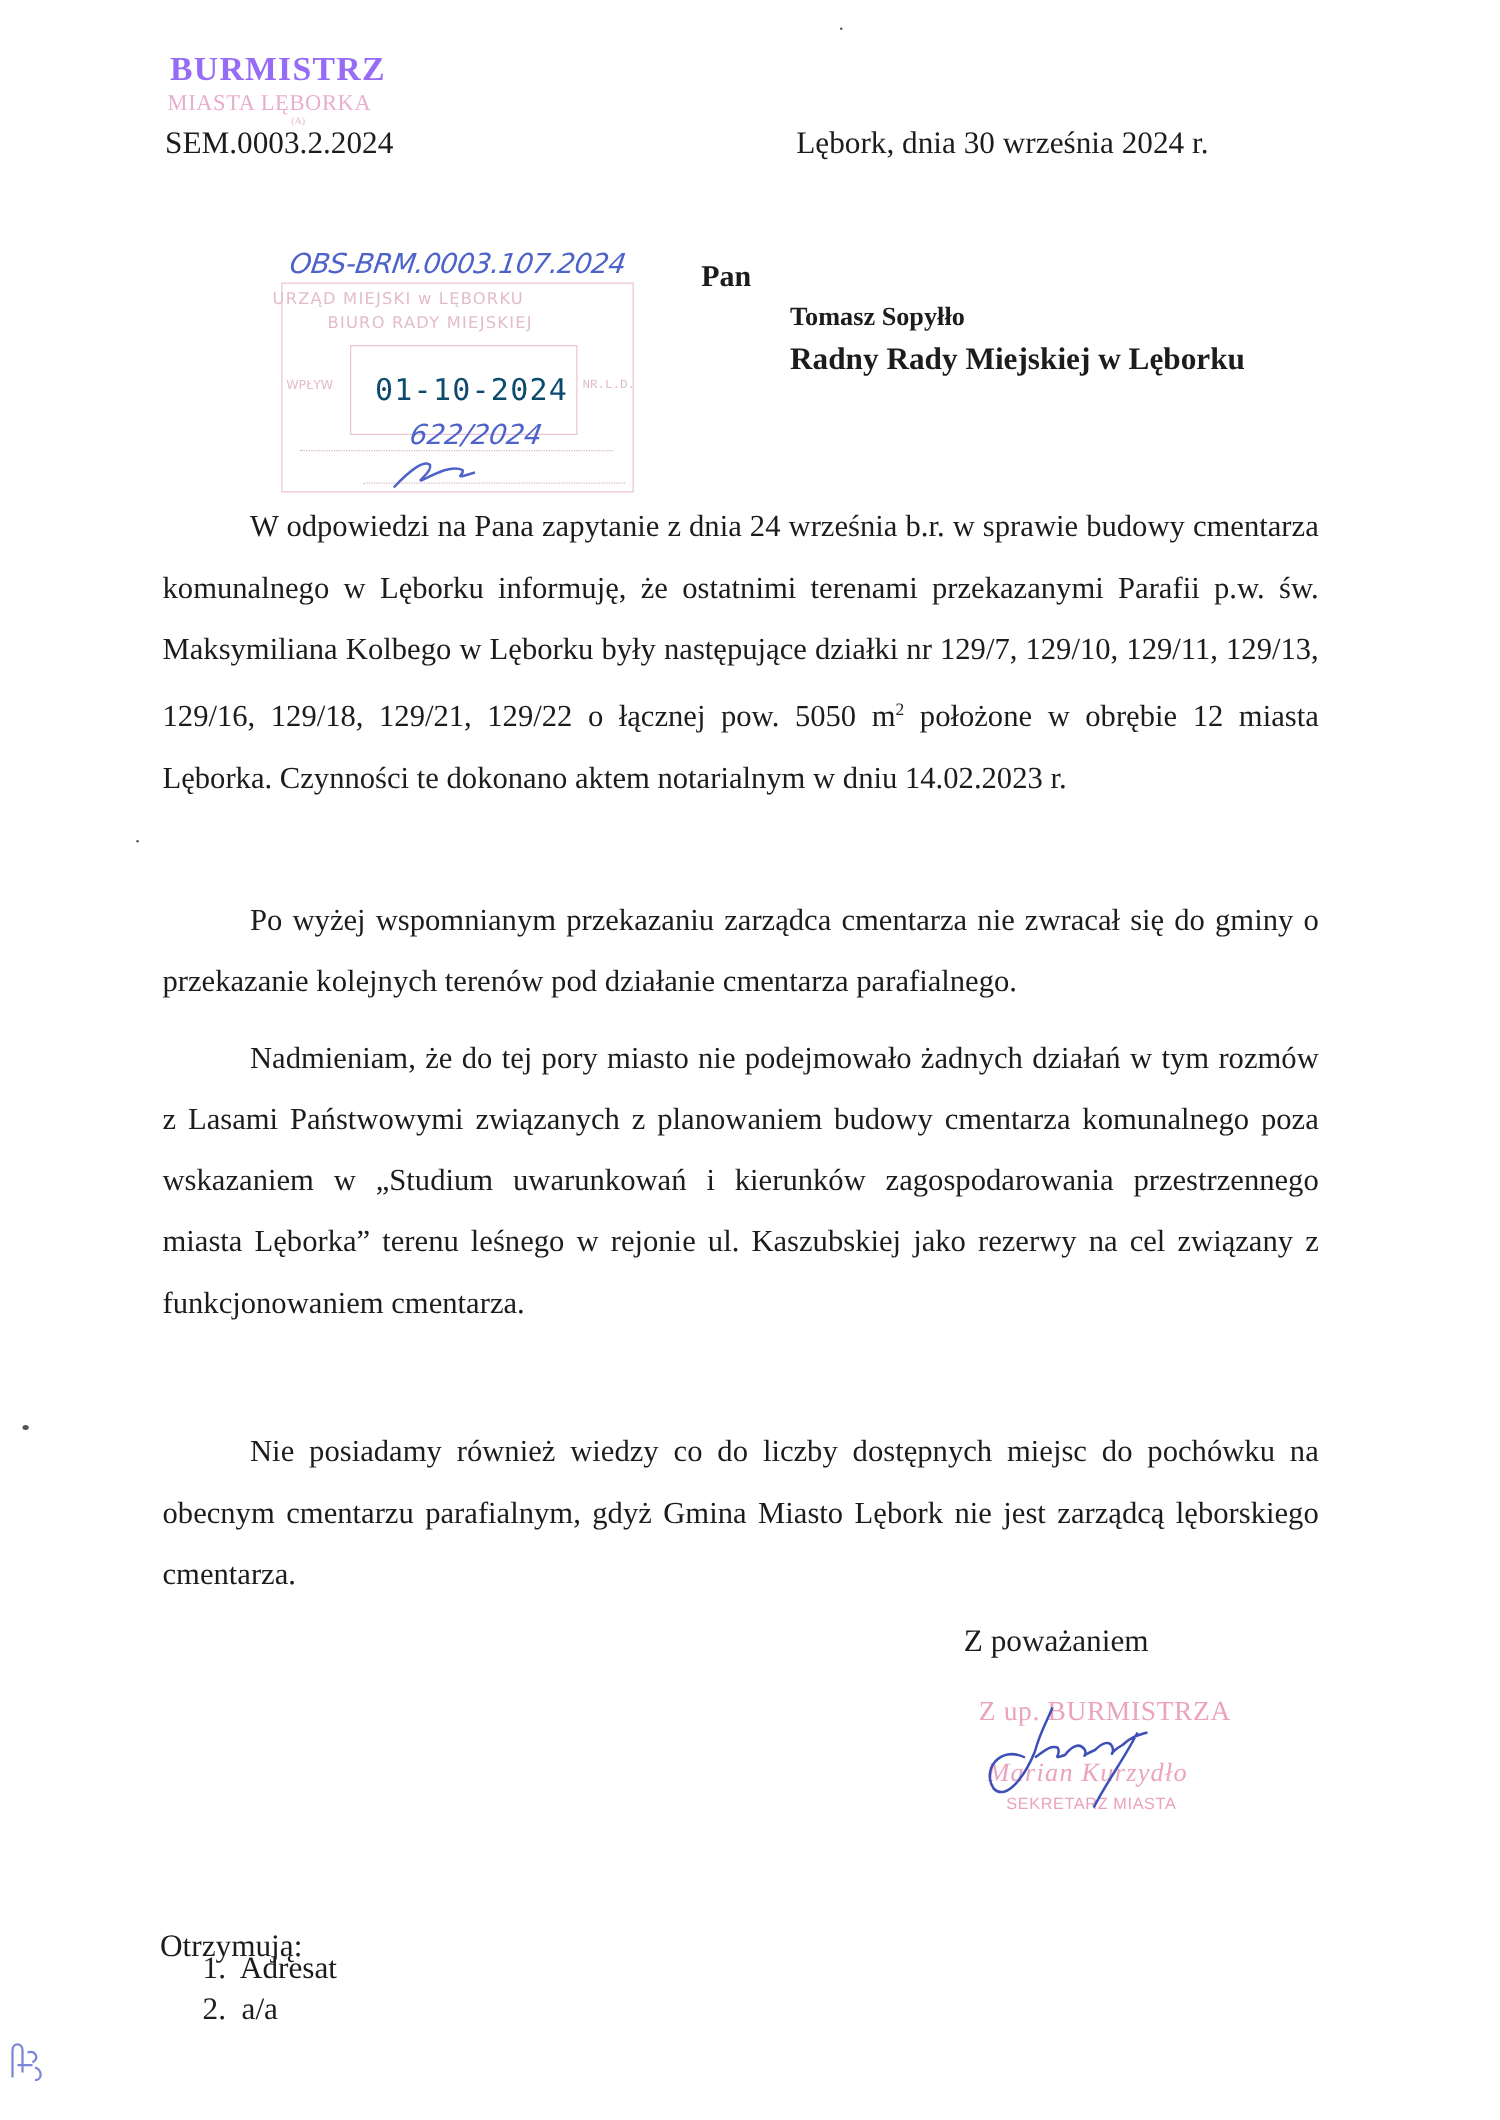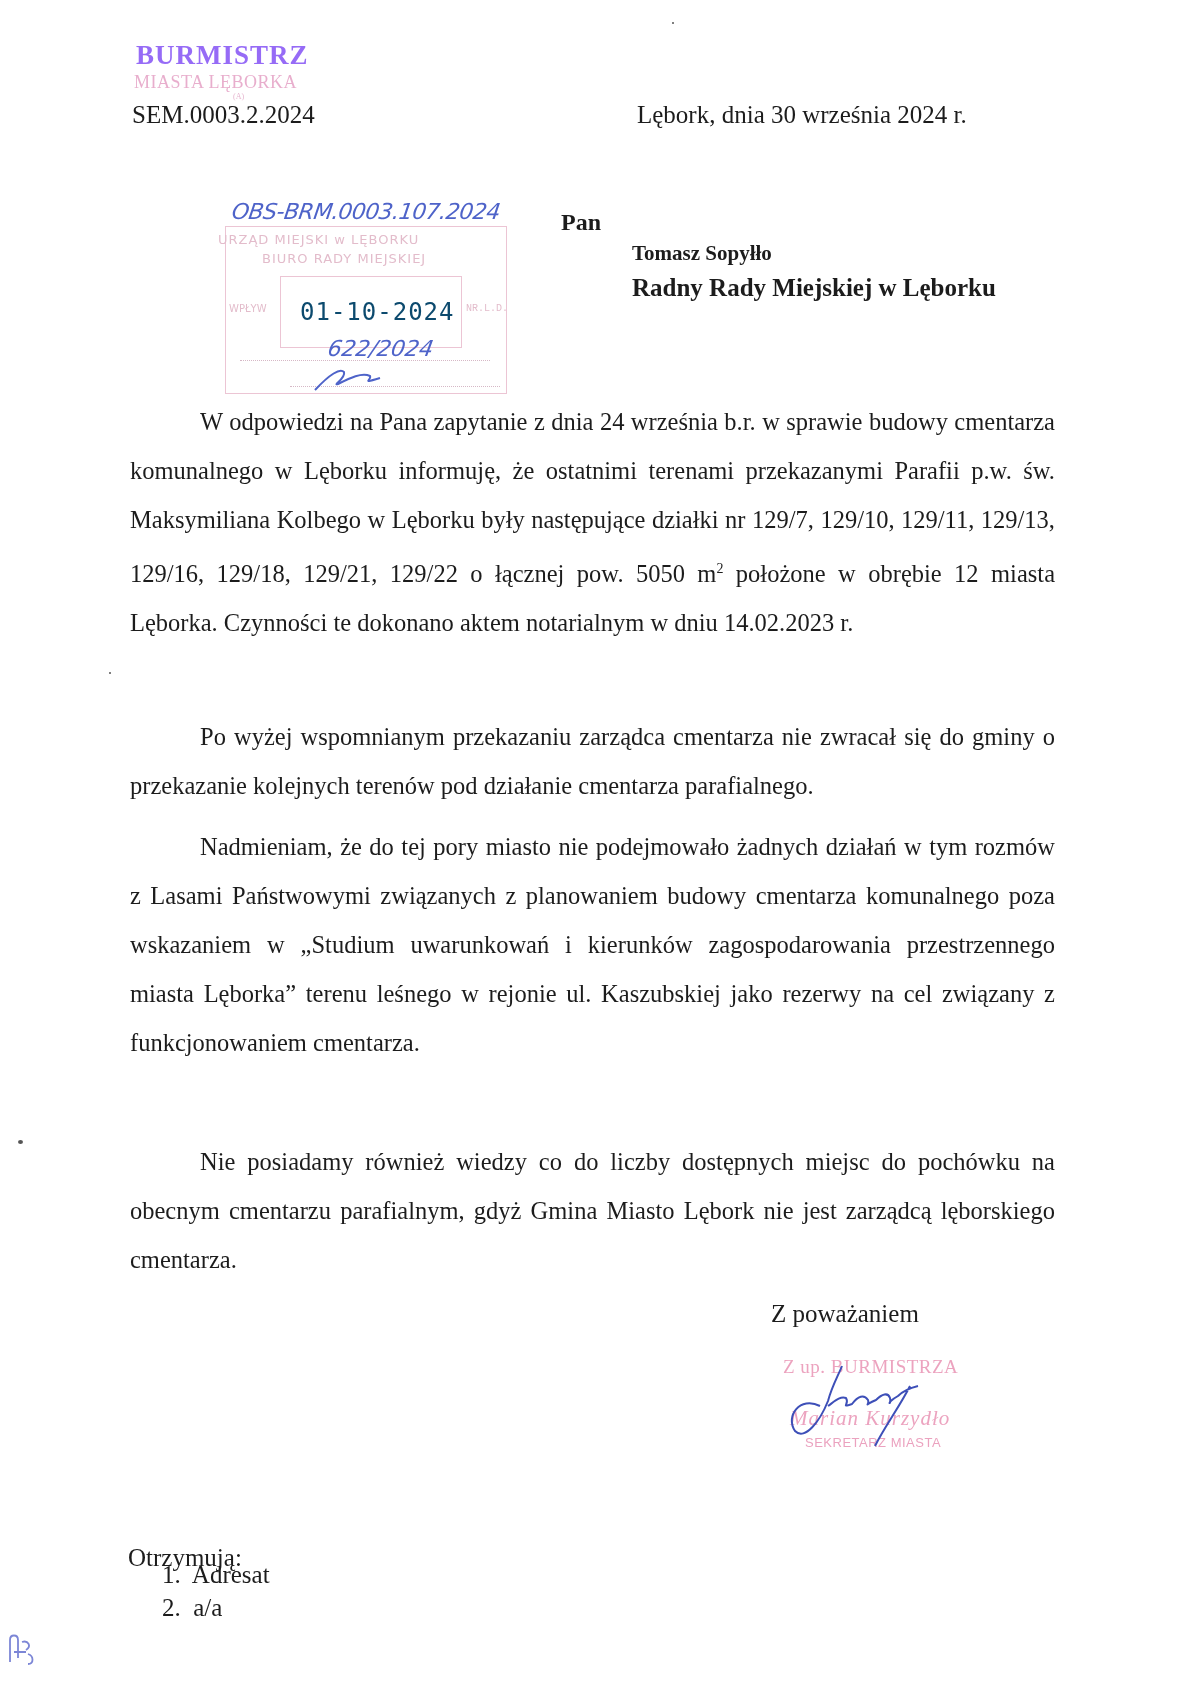--- a/index.html
+++ b/index.html
@@ -43,21 +43,21 @@
                text-align: justify; }
   .body-text p { margin: 0; text-indent: 70px; }
   .para1 { top: 397px; }
   .para2 { top: 712px; }
   .para3 { top: 822px; }
   .para4 { top: 1137px; }
   .last-line { text-align-last: left; }
   sup { font-size: 14px; }
 
   .closing { left: 771px; top: 1300px; font-size: 25px; }
-  .sig-1 { left: 783px; top: 1356px; font-size: 19px; color: #eca3bf; letter-spacing: 0.5px; }
+  .sig-1 { left: 783px; top: 1356px; font-size: 22px; color: #eca3bf; letter-spacing: 0.5px; }
   .sig-2 { left: 790px; top: 1406px; font-size: 21px; font-style: italic; color: #eca3bf; letter-spacing: 1px; }
   .sig-3 { left: 805px; top: 1435px; font-family: "Liberation Sans", sans-serif; font-size: 13px; color: #eba2bf; letter-spacing: 0.5px; }
   .signature { left: 780px; top: 1346px; }
 
   .recv { left: 128px; top: 1528px; font-size: 25px; margin-top: 16px; }
   .recv-item { left: 162px; font-size: 25px; }
   .recv-i1 { top: 1561px; }
   .recv-i2 { top: 1594px; }
 
   .dot-mark { background: #555; border-radius: 50%; }

